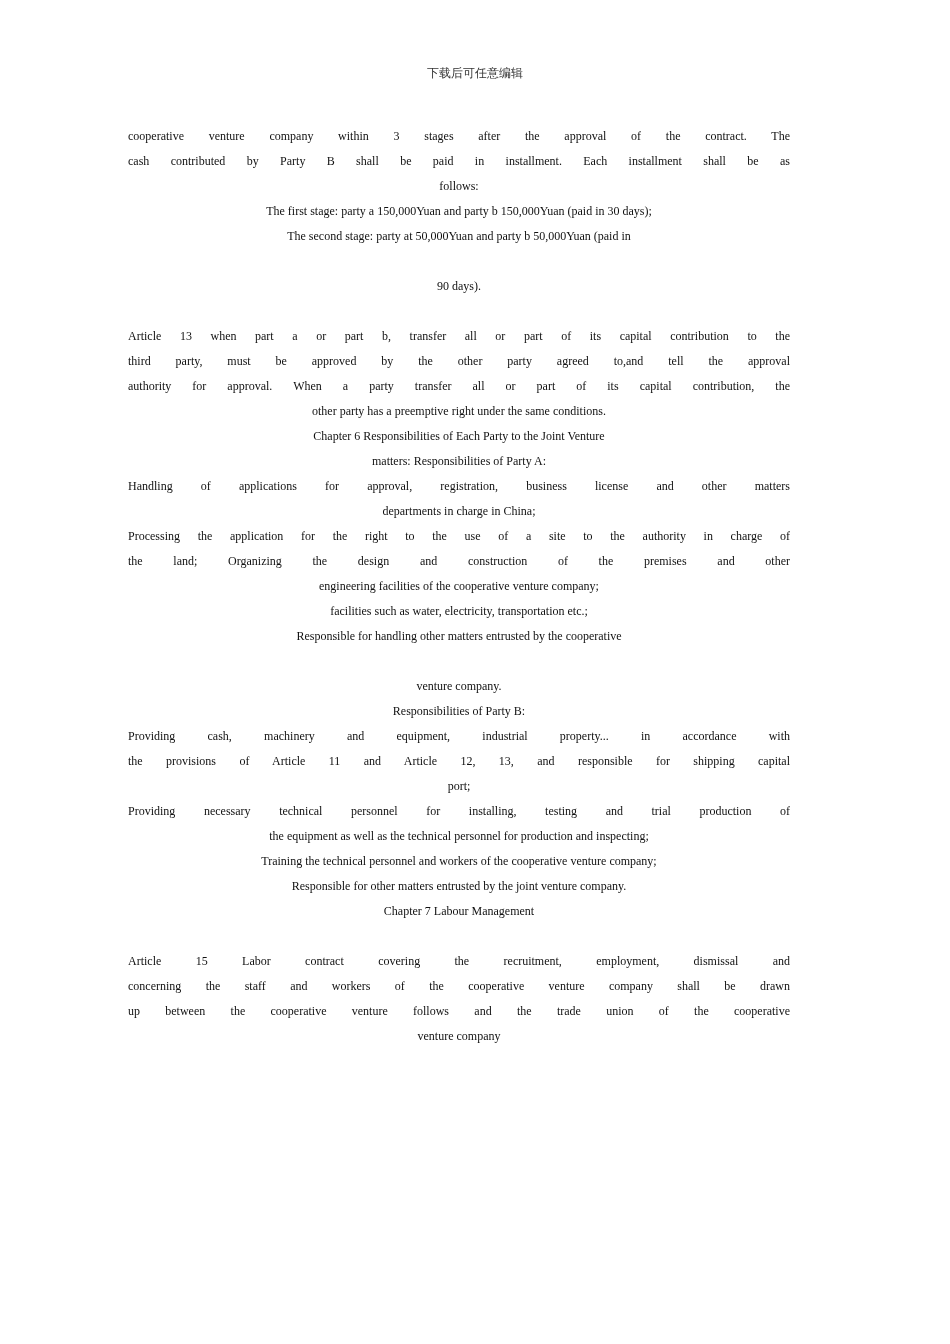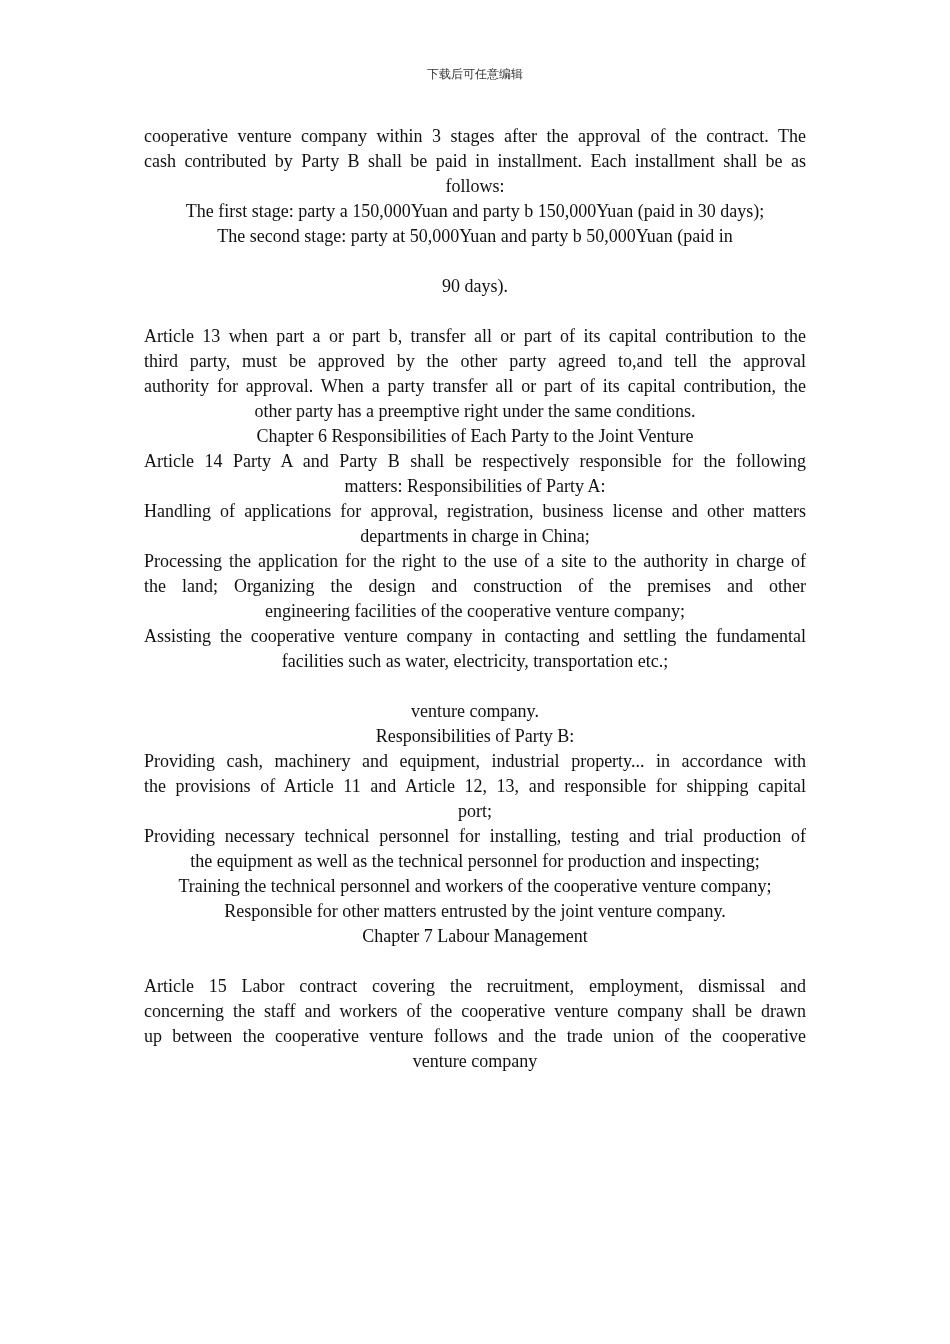--- a/index.html
+++ b/index.html
@@ -17,28 +17,28 @@
     }
     .page-header {
       position: absolute;
       top: 66px;
       left: 0;
       width: 950px;
       text-align: center;
       font-size: 12px;
       line-height: 16px;
       color: #333333;
-      font-family: Liberation Serif, serif;
+      font-family: Liberation Mono, monospace;
     }
     .page-body {
       position: absolute;
       top: 124px;
-      left: 144px;
+      left: 128px;
       width: 662px;
-      font-size: 18px;
+      font-size: 12px;
       line-height: 25px;
     }
     .line {
       display: block;
       margin: 0;
       white-space: nowrap;
       text-align: center;
     }
     .line.justify {
       text-align: justify;
@@ -64,29 +64,28 @@
     <span class="line">The first stage: party a 150,000Yuan and party b 150,000Yuan (paid in 30 days);</span>
     <span class="line">The second stage: party at 50,000Yuan and party b 50,000Yuan (paid in</span>
     <span class="blank"></span>
     <span class="line">90 days).</span>
     <span class="blank"></span>
     <span class="line justify">Article 13 when part a or part b, transfer all or part of its capital contribution to the</span>
     <span class="line justify">third party, must be approved by the other party agreed to,and tell the approval</span>
     <span class="line justify">authority for approval. When a party transfer all or part of its capital contribution, the</span>
     <span class="line">other party has a preemptive right under the same conditions.</span>
     <span class="line">Chapter 6 Responsibilities of Each Party to the Joint Venture</span>
-    <span class="line justify">Article 14 Party A and Party B shall be respectively responsible for the following</span>
     <span class="line">matters: Responsibilities of Party A:</span>
     <span class="line justify">Handling of applications for approval, registration, business license and other matters</span>
     <span class="line">departments in charge in China;</span>
     <span class="line justify">Processing the application for the right to the use of a site to the authority in charge of</span>
     <span class="line justify">the land; Organizing the design and construction of the premises and other</span>
     <span class="line">engineering facilities of the cooperative venture company;</span>
-    <span class="line justify">Assisting the cooperative venture company in contacting and settling the fundamental</span>
     <span class="line">facilities such as water, electricity, transportation etc.;</span>
+    <span class="line">Responsible for handling other matters entrusted by the cooperative</span>
     <span class="blank"></span>
     <span class="line">venture company.</span>
     <span class="line">Responsibilities of Party B:</span>
     <span class="line justify">Providing cash, machinery and equipment, industrial property... in accordance with</span>
     <span class="line justify">the provisions of Article 11 and Article 12, 13, and responsible for shipping capital</span>
     <span class="line">port;</span>
     <span class="line justify">Providing necessary technical personnel for installing, testing and trial production of</span>
     <span class="line">the equipment as well as the technical personnel for production and inspecting;</span>
     <span class="line">Training the technical personnel and workers of the cooperative venture company;</span>
     <span class="line">Responsible for other matters entrusted by the joint venture company.</span>

